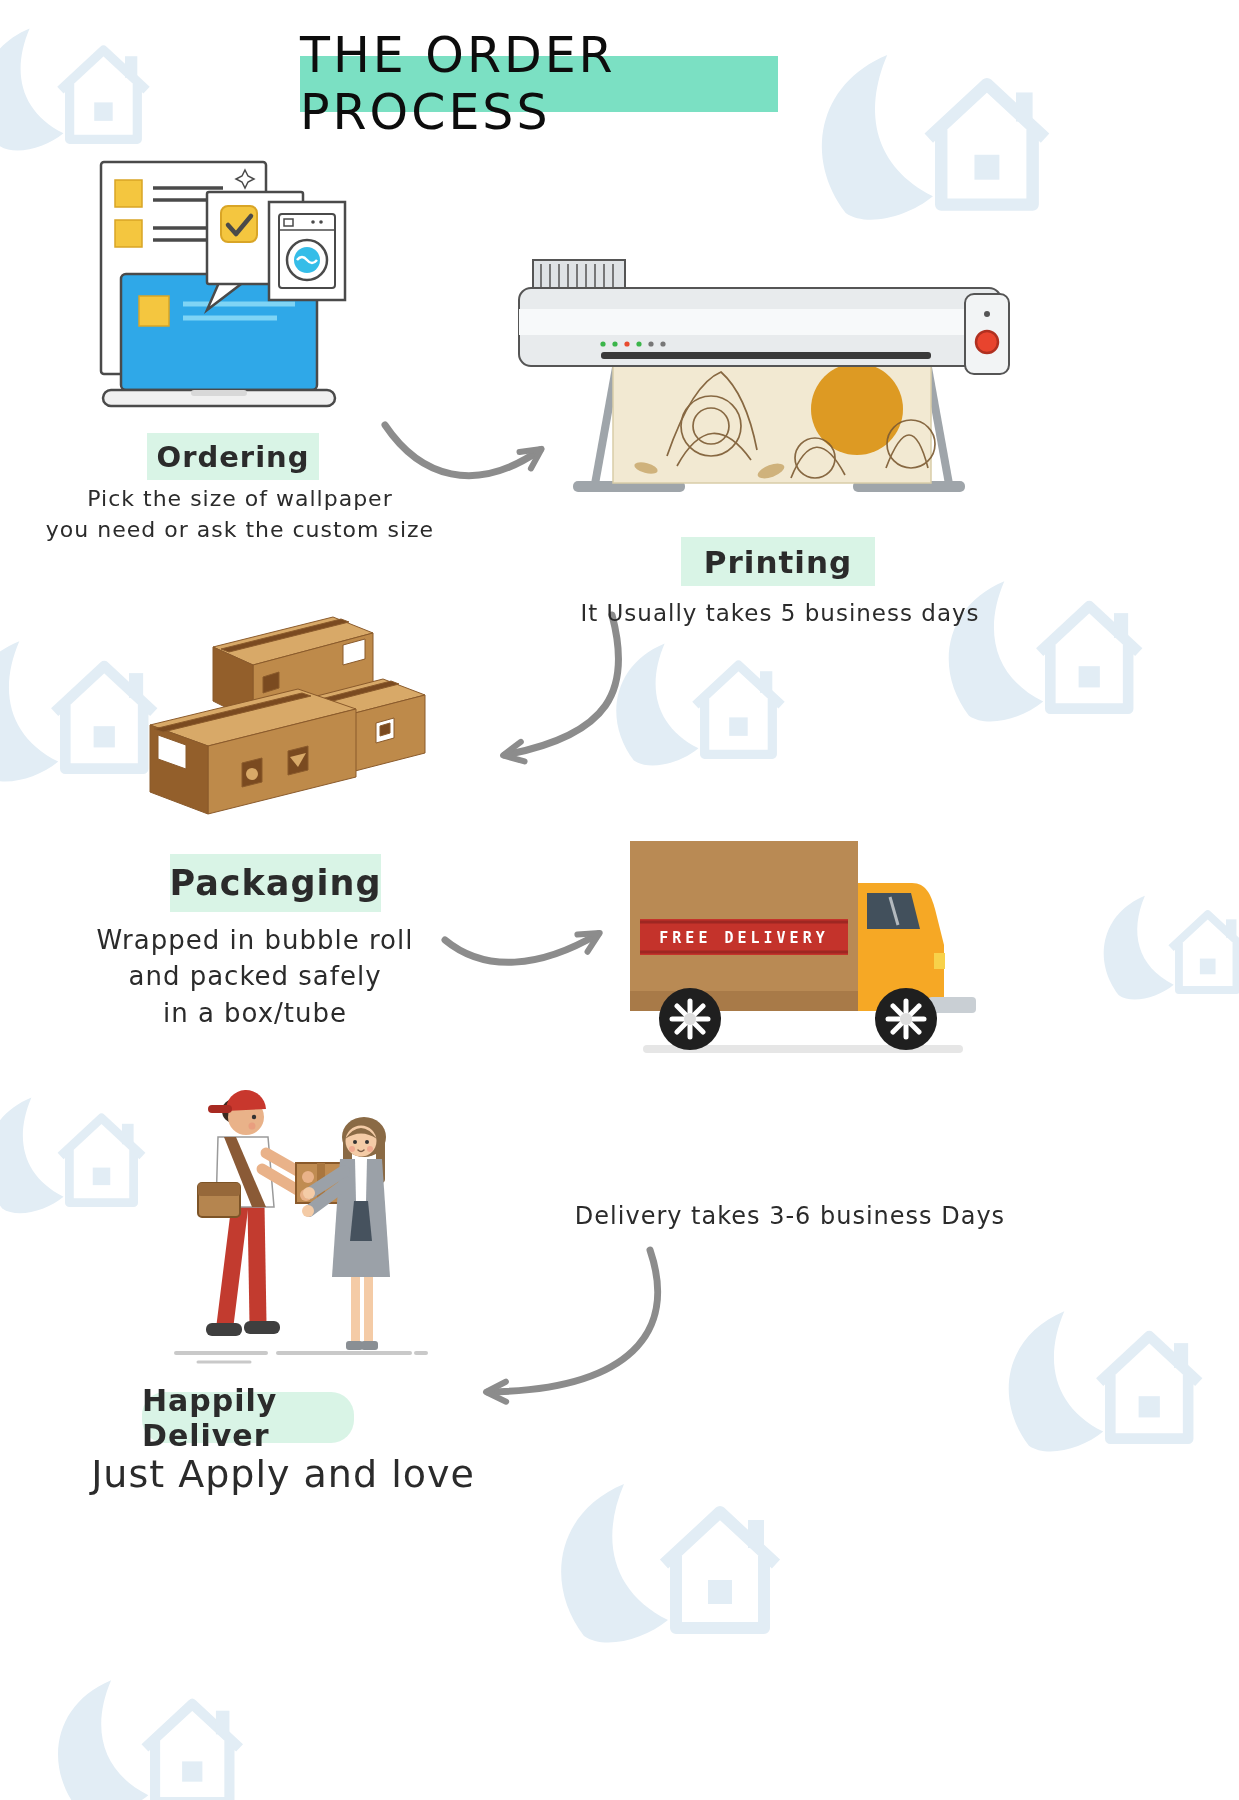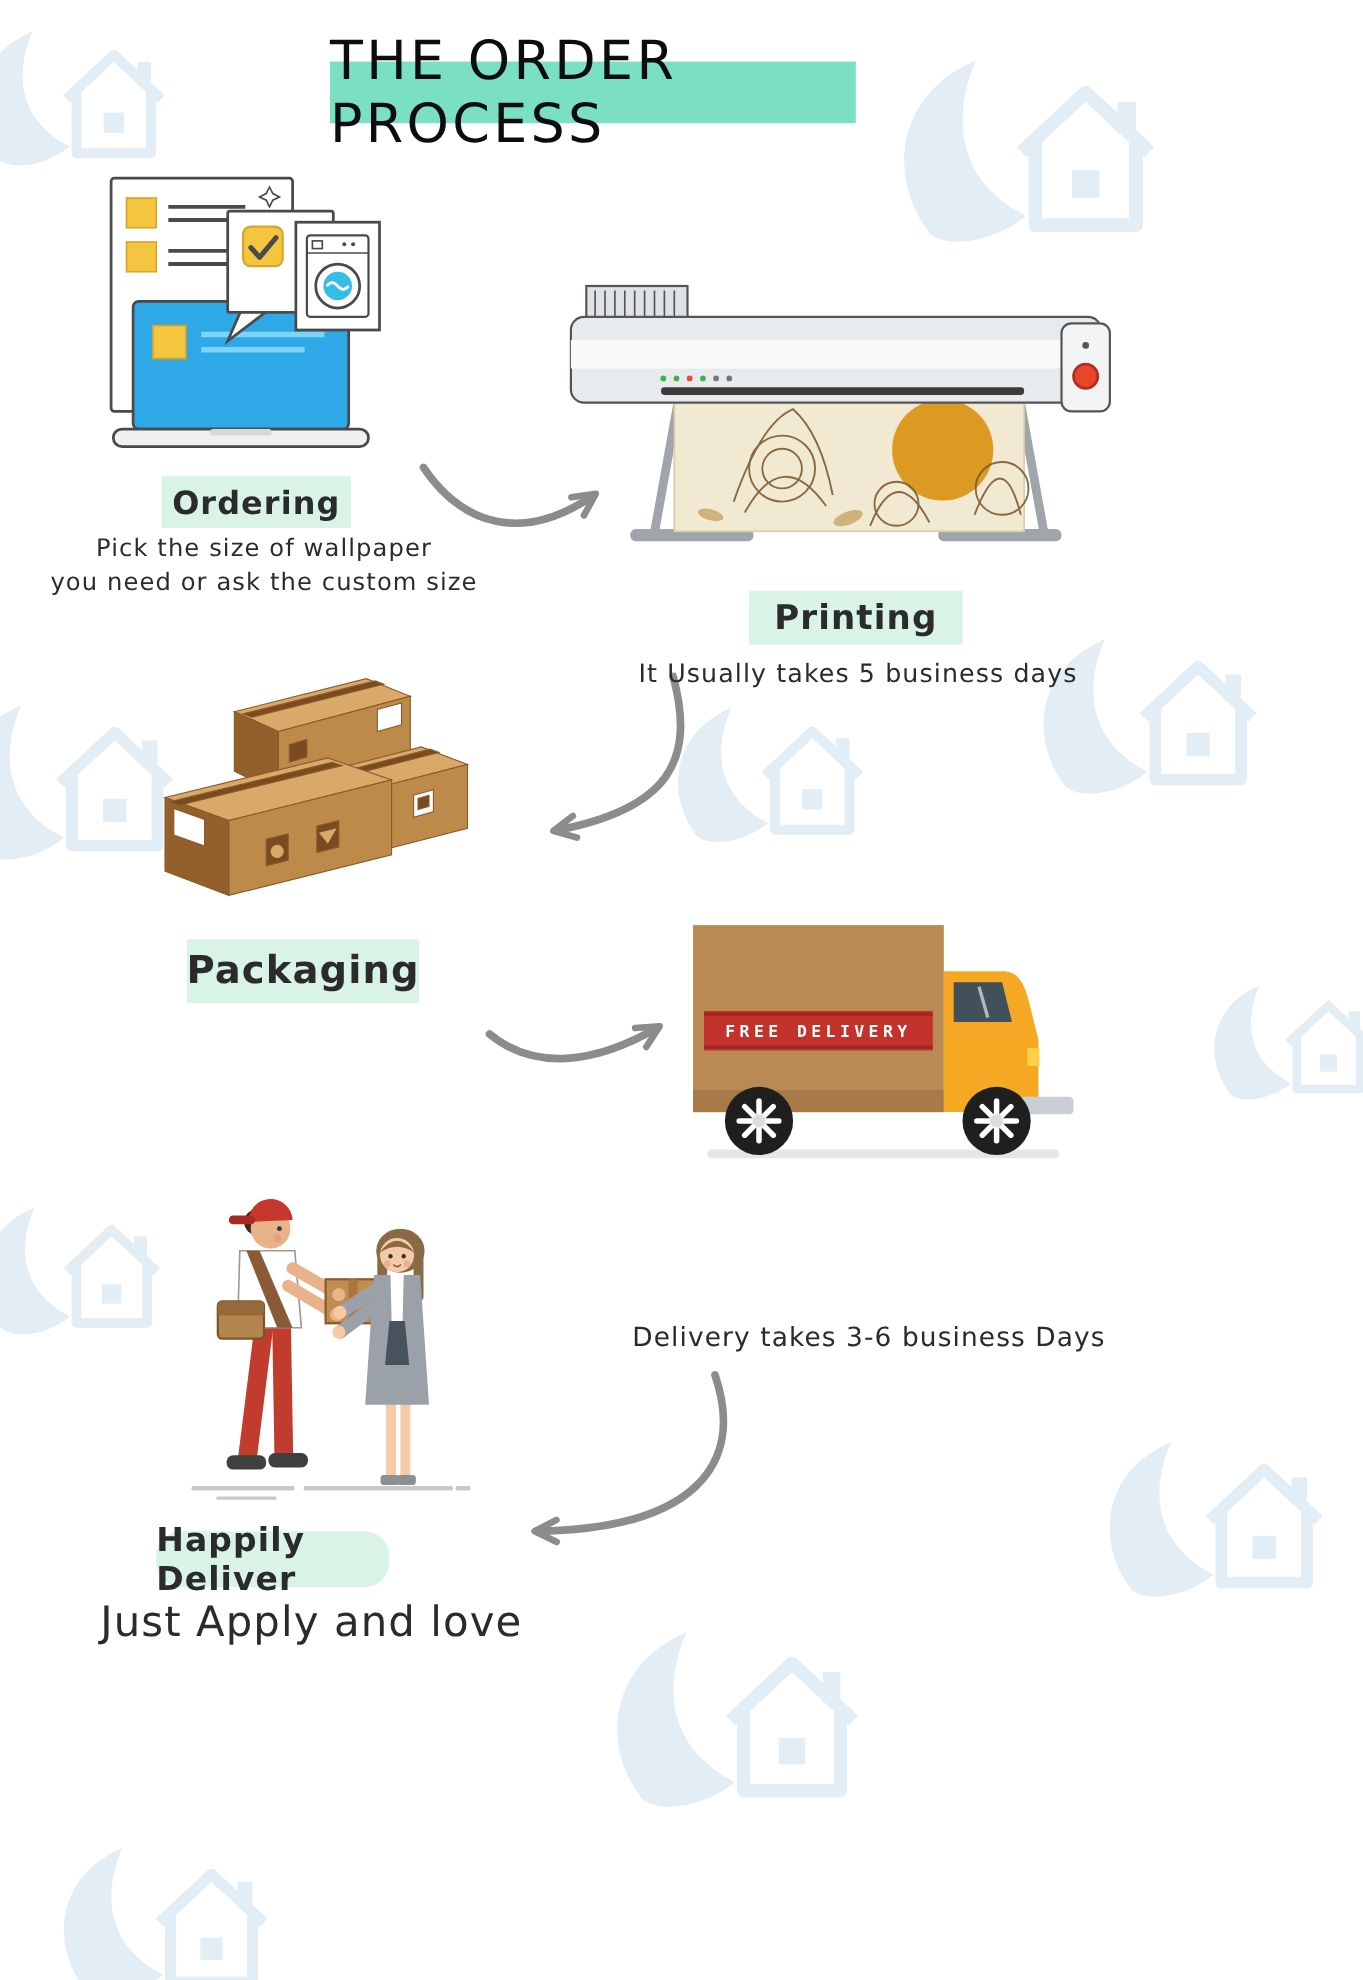--- a/index.html
+++ b/index.html
@@ -317,16 +317,19 @@
   </svg>
 
   <div class="step-label label-ordering">Ordering</div>
   <div class="step-label label-printing">Printing</div>
   <div class="step-label label-packaging">Packaging</div>
   <div class="step-label label-deliver">Happily Deliver</div>
 
   <div class="step-desc desc-ordering">Pick the size of wallpaper
 you need or ask the custom size</div>
   <div class="step-desc desc-printing">It Usually takes 5 business days</div>
+  <div class="step-desc desc-packaging">Wrapped in bubble roll
+and packed safely
+in a box/tube</div>
   <div class="step-desc desc-shipping">Delivery takes 3-6 business Days</div>
   <div class="step-desc desc-deliver">Just Apply and love</div>
 
 </div>
 
 </body></html>

